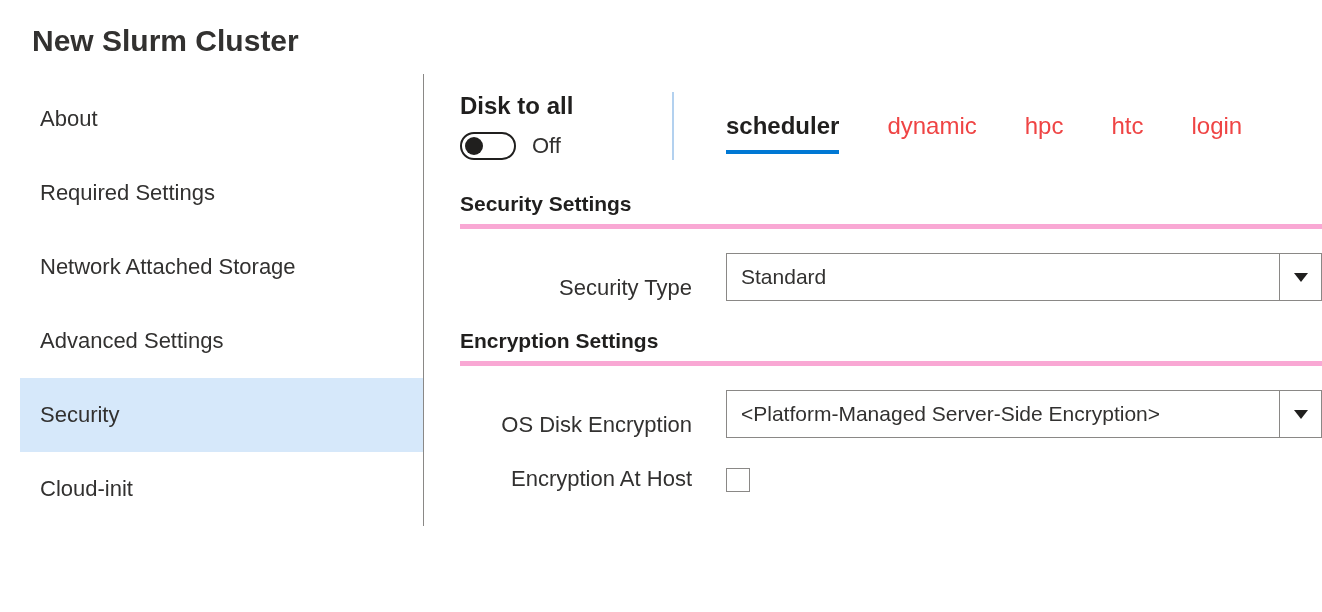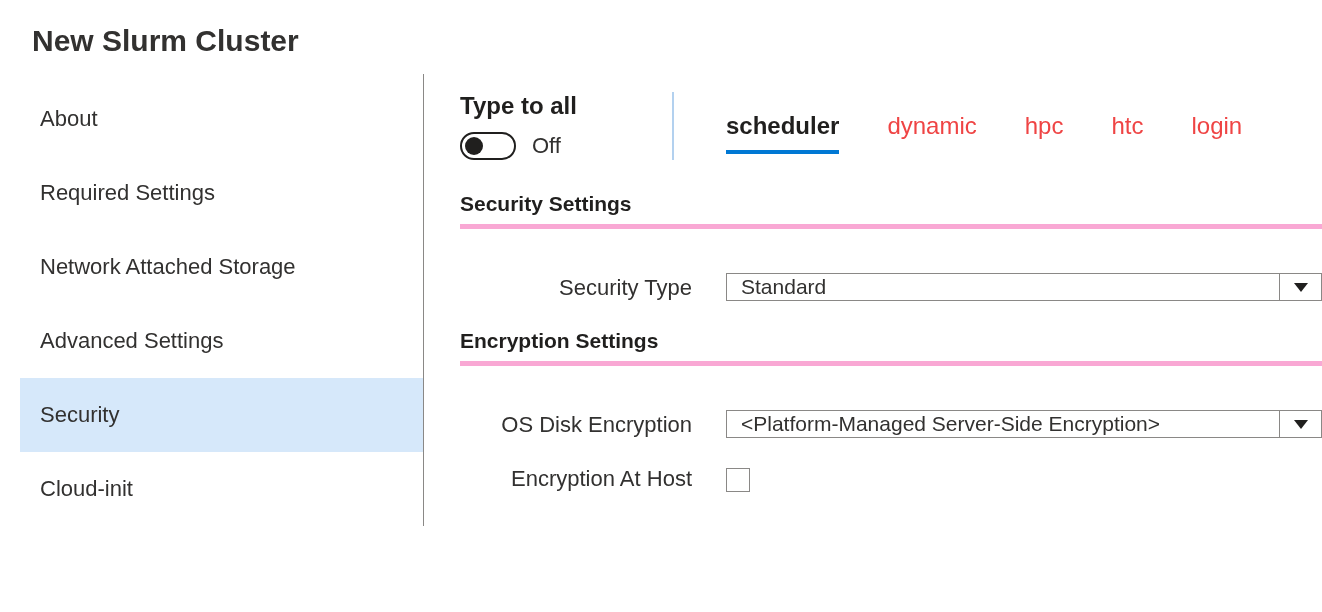--- a/index.html
+++ b/index.html
@@ -133,25 +133,24 @@
       width: 250px;
       text-align: right;
       font-size: 22px;
       color: #323130;
       padding-right: 18px;
     }
     .dropdown {
       display: flex;
       align-items: stretch;
       border: 1px solid #8a8886;
-      height: 28px;
+      height: 48px;
       width: 596px;
       cursor: pointer;
       background: #fff;
-      margin-top: 20px;
     }
     .dropdown-value {
       flex: 1;
       padding: 0 14px;
       font-size: 21px;
       color: #323130;
       display: flex;
       align-items: center;
     }
     .dropdown-caret {
@@ -193,21 +192,21 @@
     <div class="sidebar-item">Required Settings</div>
     <div class="sidebar-item">Network Attached Storage</div>
     <div class="sidebar-item">Advanced Settings</div>
     <div class="sidebar-item selected">Security</div>
     <div class="sidebar-item">Cloud-init</div>
   </nav>
 
   <main class="main">
     <div class="top-row">
       <div class="apply-all">
-        <div class="apply-all-label">Type to all</div>
+        <div class="apply-all-label">Disk to all</div>
         <div class="toggle-row">
           <div class="toggle">
             <div class="toggle-knob"></div>
           </div>
           <span class="toggle-state">Off</span>
         </div>
       </div>
       <div class="tabs">
         <div class="tab active">scheduler</div>
         <div class="tab">dynamic</div>

